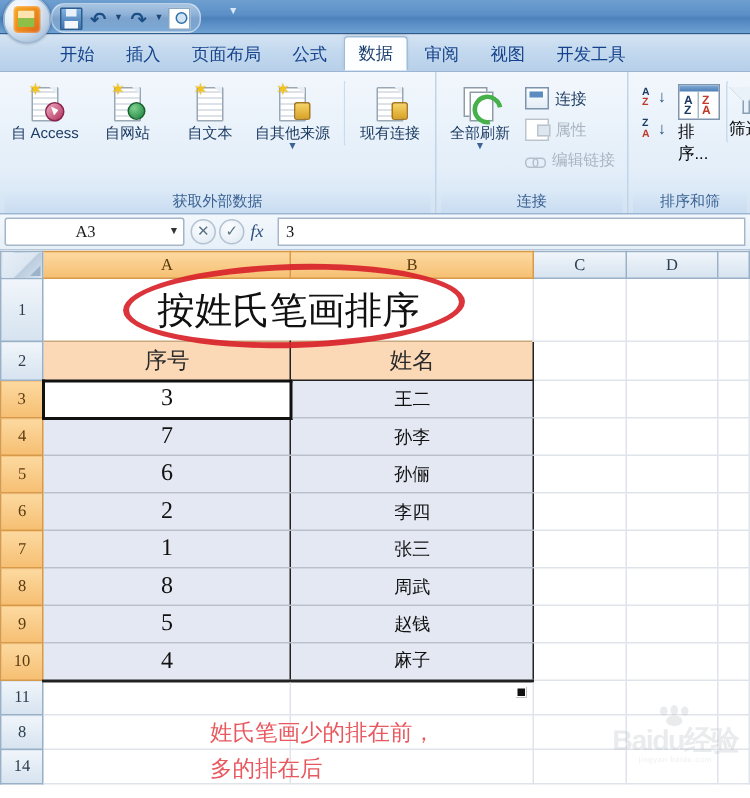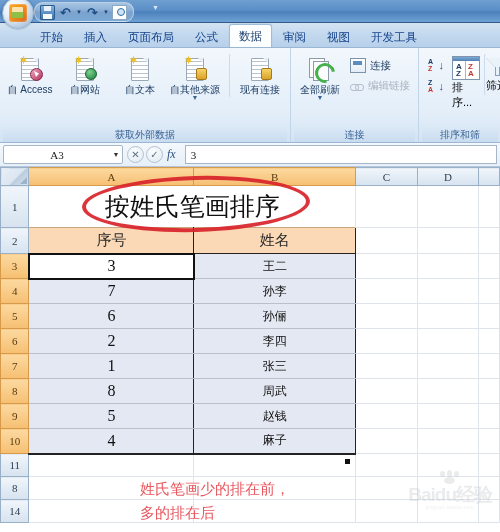--- a/index.html
+++ b/index.html
@@ -350,20 +350,24 @@
         </span>
         <span class="lbl">全部刷新</span>
         <span class="dd">▼</span>
       </div>
       <div class="smallcol">
         <div class="smallbtn">
           <span class="mini-ic ic-conn"></span>
           <span class="lbl">连接</span>
         </div>
         <div class="smallbtn disabled">
+          <span class="mini-ic ic-prop"></span>
+          <span class="lbl">属性</span>
+        </div>
+        <div class="smallbtn disabled">
           <span class="mini-ic ic-link"></span>
           <span class="lbl">编辑链接</span>
         </div>
       </div>
     </div>
     <div class="group-label">连接</div>
   </div>
 
   <div class="group" style="width:76px;border-right:none;">
     <div class="group-items" style="gap:3px;">

